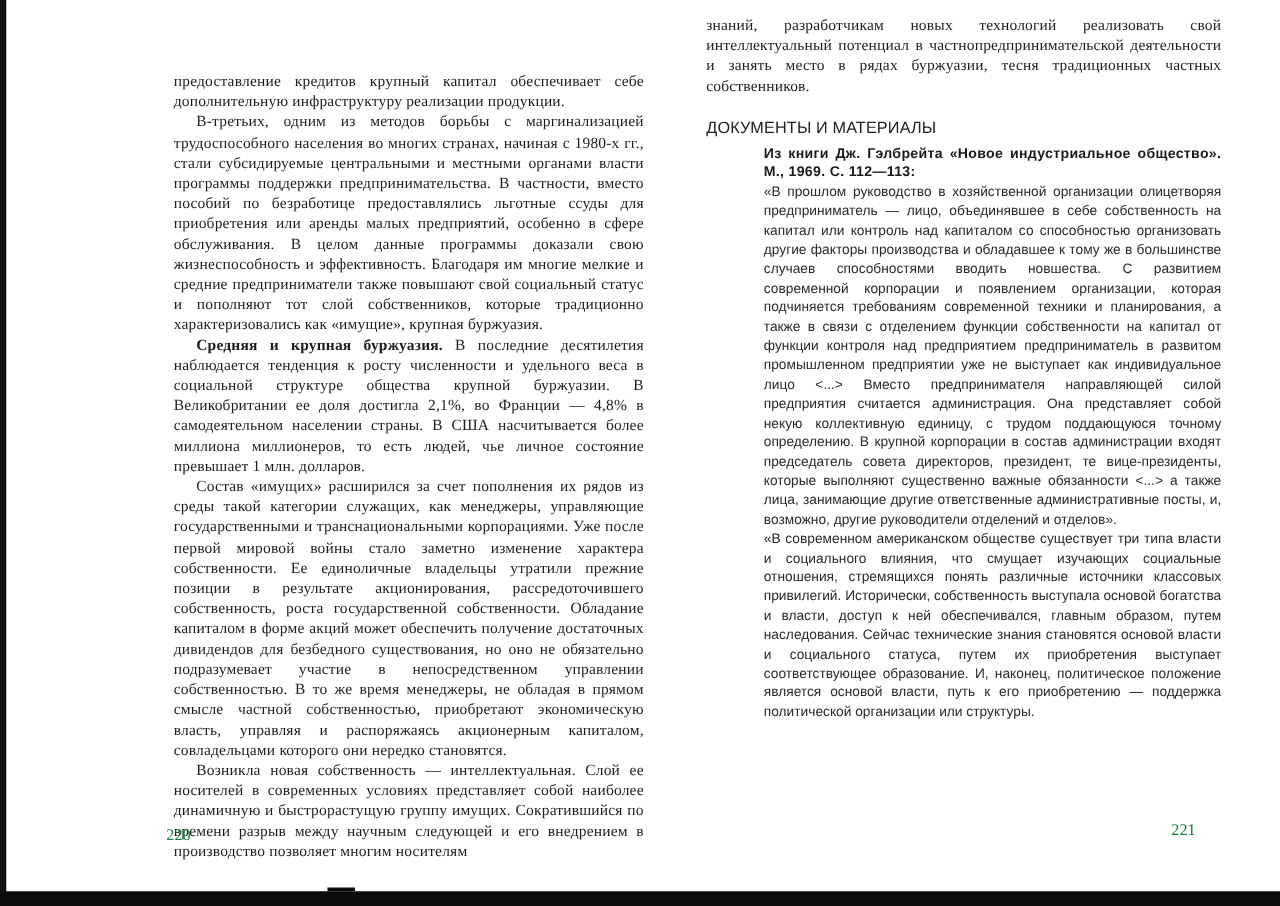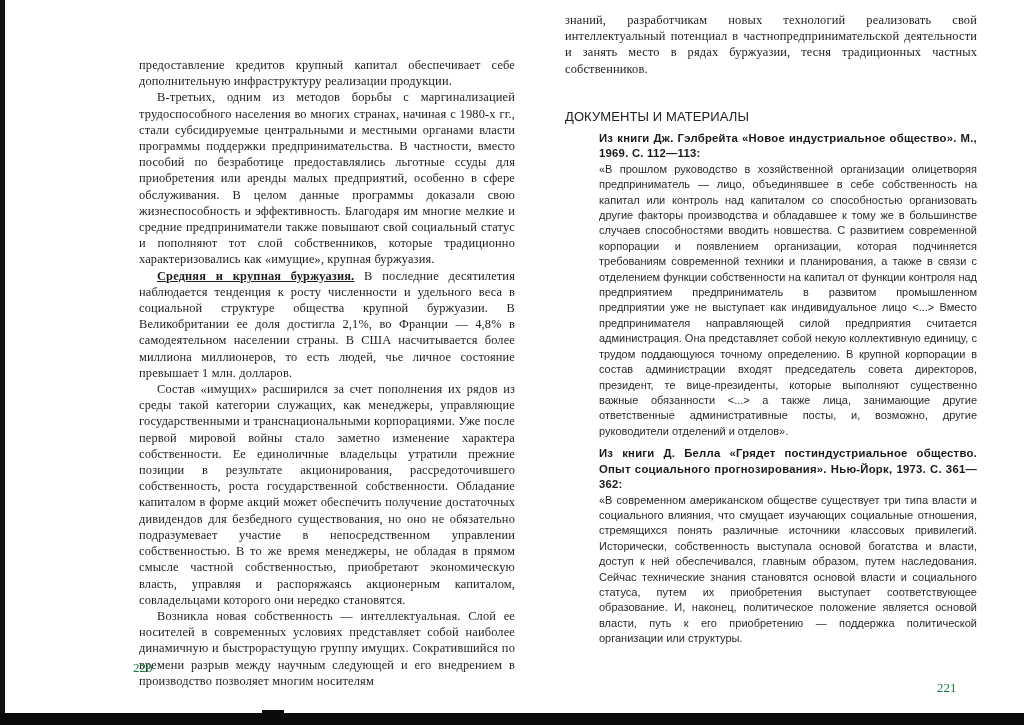--- a/index.html
+++ b/index.html
@@ -6,28 +6,28 @@
   body { width: 1024px; height: 725px; background: #ffffff; position: relative; overflow: hidden; }
   .left-edge { position: absolute; left: 0; top: 0; width: 5px; height: 725px; background: #111; }
   .bottom-band { position: absolute; left: 0; top: 713px; width: 1024px; height: 12px; background: #0b0b0b; }
   .bottom-band .notch { position: absolute; left: 262px; top: -3px; width: 22px; height: 3px; background: #0b0b0b; }
   .page { position: absolute; color: #1d1d1d; }
   .left-page { left: 139px; top: 24px; width: 376px; margin-top: 33px; }
   .right-page { left: 565px; top: 12px; width: 412px; }
   .serif { font-family: "Liberation Serif", "DejaVu Serif", serif; font-size: 12.4px; line-height: 16.2px; text-align: justify; letter-spacing: 0.15px; }
   .serif p { margin: 0; }
   .serif p.indent { text-indent: 18px; }
-  .serif b { font-weight: bold; text-decoration: underline; }
-  .section-title { font-family: "Liberation Sans", "DejaVu Sans", sans-serif; font-size: 13px; margin: 32px 0 0 0; letter-spacing: 0.1px; color: #222; }
-  .doc-block { margin-left: 34px; font-family: "Liberation Sans", "DejaVu Sans", sans-serif; }
+  .serif b { font-weight: bold; }
+  .section-title { font-family: "Liberation Sans", "DejaVu Sans", sans-serif; font-size: 13px; margin: 17px 0 0 0; letter-spacing: 0.1px; color: #222; }
+  .doc-block { margin-left: 46px; font-family: "Liberation Sans", "DejaVu Sans", sans-serif; }
   .doc-heading { font-weight: bold; font-size: 11.3px; line-height: 15.5px; margin-top: 7px; letter-spacing: 0.25px; color: #1a1a1a; text-align: justify; }
   .doc-quote { font-size: 11px; line-height: 15.4px; text-align: justify; color: #2a2a2a; margin: 0; }
   .page-number { position: absolute; font-family: "Liberation Serif", "DejaVu Serif", serif; font-size: 13px; color: #15803d; }
   .pn-left { left: 133px; top: 660px; }
-  .pn-right { left: 937px; top: 680px; }
+  .pn-right { left: 937px; top: 656px; }
 </style>
 </head>
 <body>
 
 <div class="left-edge"></div>
 
 <div class="page left-page serif">
   <p>предоставление кредитов крупный капитал обеспечивает себе дополнительную инфраструктуру реализации продукции.</p>
   <p class="indent">В-третьих, одним из методов борьбы с маргинализацией трудоспособного населения во многих странах, начиная с 1980-х гг., стали субсидируемые центральными и местными органами власти программы поддержки предпринимательства. В частности, вместо пособий по безработице предоставлялись льготные ссуды для приобретения или аренды малых предприятий, особенно в сфере обслуживания. В целом данные программы доказали свою жизнеспособность и эффективность. Благодаря им многие мелкие и средние предприниматели также повышают свой социальный статус и пополняют тот слой собственников, которые традиционно характеризовались как «имущие», крупная буржуазия.</p>
   <p class="indent"><b>Средняя и крупная буржуазия.</b><span> В последние десятилетия наблюдается тенденция к росту численности и удельного веса в социальной структуре общества крупной буржуазии. В Великобритании ее доля достигла 2,1%, во Франции — 4,8% в самодеятельном населении страны. В США насчитывается более миллиона миллионеров, то есть людей, чье личное состояние превышает 1 млн. долларов.</span></p>
@@ -40,21 +40,20 @@
 <div class="page right-page">
   <div class="serif">знаний, разработчикам новых технологий реализовать свой интеллектуальный потенциал в частнопредпринимательской деятельности и занять место в рядах буржуазии, тесня традиционных частных собственников.</div>
   <div class="section-title">ДОКУМЕНТЫ И МАТЕРИАЛЫ</div>
 
   <div class="doc-block">
     <div class="doc-heading">Из книги Дж. Гэлбрейта «Новое индустриальное общество». М., 1969. С. 112—113:</div>
     <p class="doc-quote">«В прошлом руководство в хозяйственной организации олицетворяя предприниматель — лицо, объединявшее в себе собственность на капитал или контроль над капиталом со способностью организовать другие факторы производства и обладавшее к тому же в большинстве случаев способностями вводить новшества. С развитием современной корпорации и появлением организации, которая подчиняется требованиям современной техники и планирования, а также в связи с отделением функции собственности на капитал от функции контроля над предприятием предприниматель в развитом промышленном предприятии уже не выступает как индивидуальное лицо &lt;...&gt; Вместо предпринимателя направляющей силой предприятия считается администрация. Она представляет собой некую коллективную единицу, с трудом поддающуюся точному определению. В крупной корпорации в состав администрации входят председатель совета директоров, президент, те вице-президенты, которые выполняют существенно важные обязанности &lt;...&gt; а также лица, занимающие другие ответственные административные посты, и, возможно, другие руководители отделений и отделов».</p>
   </div>
 
   <div class="doc-block">
-    <div class="doc-heading">Из книги Д. Белла «Грядет постиндустриальное общество. Опыт социального прогнозирования». Нью-Йорк, 1973. С. 361—362:</div>
     <p class="doc-quote">«В современном американском обществе существует три типа власти и социального влияния, что смущает изучающих социальные отношения, стремящихся понять различные источники классовых привилегий. Исторически, собственность выступала основой богатства и власти, доступ к ней обеспечивался, главным образом, путем наследования. Сейчас технические знания становятся основой власти и социального статуса, путем их приобретения выступает соответствующее образование. И, наконец, политическое положение является основой власти, путь к его приобретению — поддержка политической организации или структуры.</p>
   </div>
 </div>
 
 <div class="page-number pn-right">221</div>
 
 <div class="bottom-band">
     <div class="notch"></div>
   </div>
 

